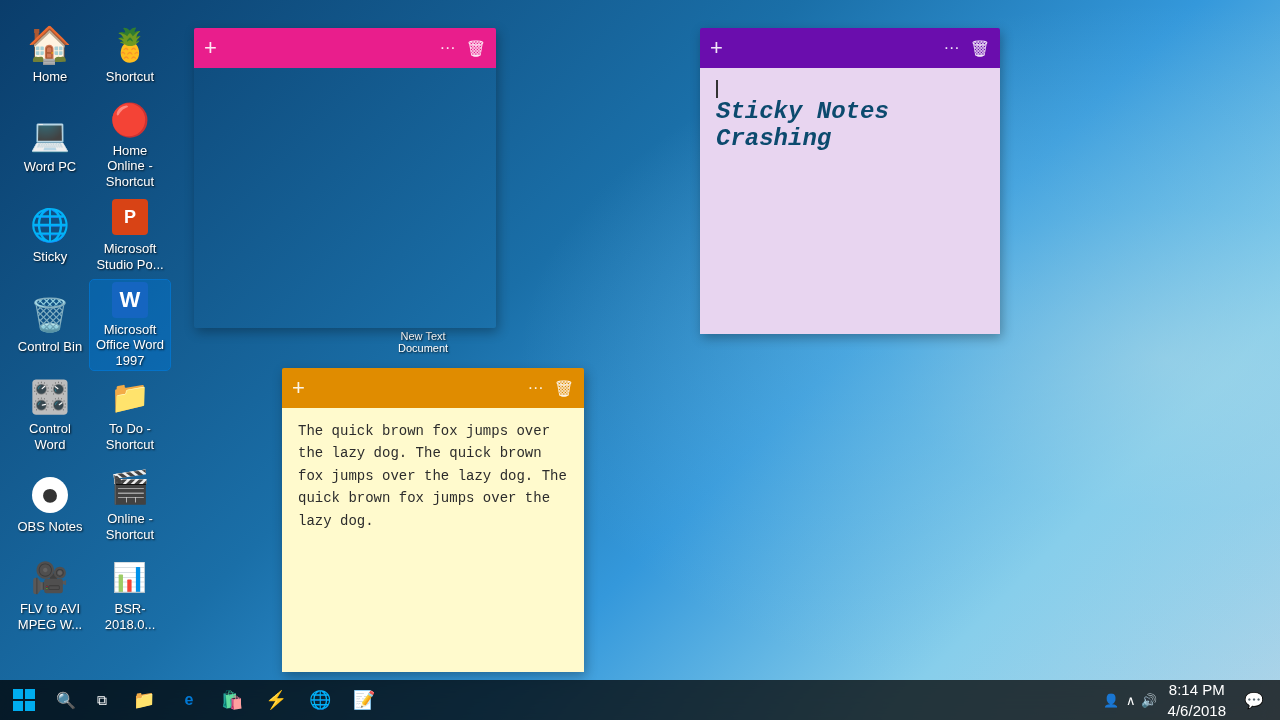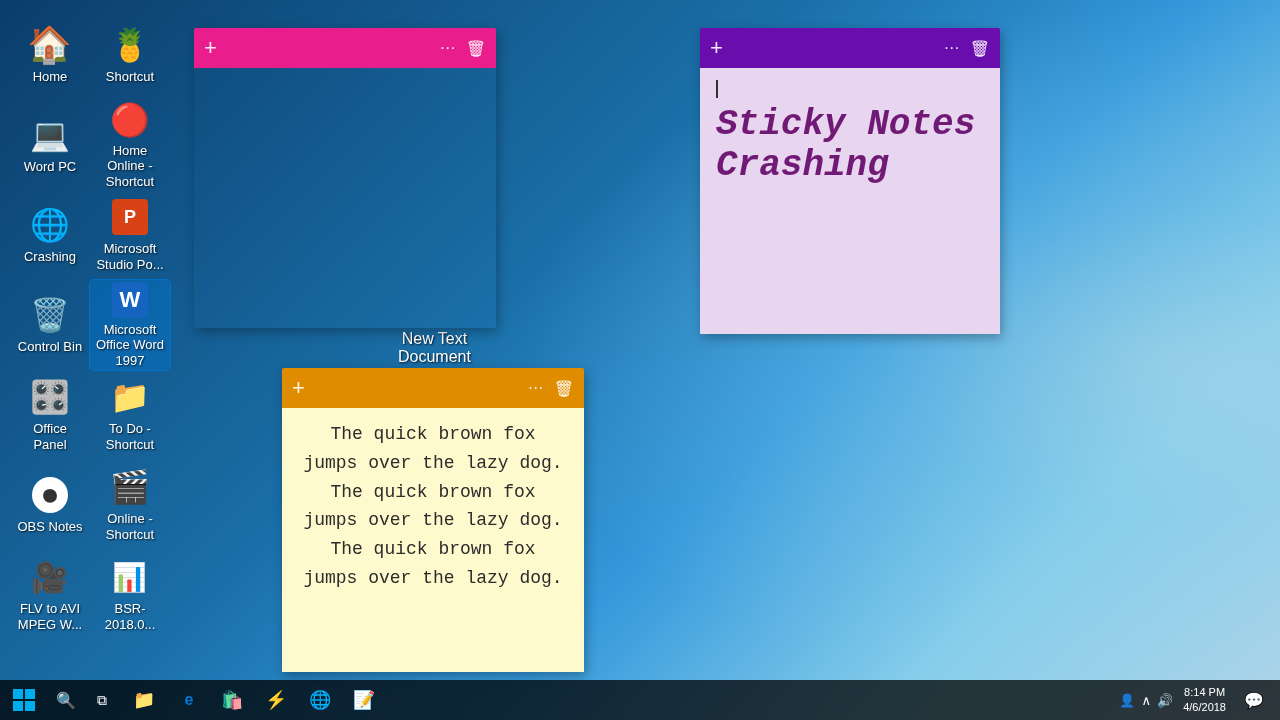--- a/index.html
+++ b/index.html
@@ -103,21 +103,21 @@
       margin-left: auto;
       display: flex;
       align-items: center;
       gap: 4px;
       padding-right: 8px;
       color: white;
     }
 
     .taskbar-time {
       text-align: center;
-      font-size: 11px;
+      font-size: 15px;
       line-height: 1.4;
       cursor: pointer;
       padding: 0 6px;
     }
 
     .taskbar-sys-icons {
       display: flex;
       align-items: center;
       gap: 6px;
       font-size: 13px;
@@ -272,34 +272,32 @@
     .note-yellow .sticky-body { background: #fffacd; }
 
     .pink-title {
       font-size: 28px;
       font-weight: bold;
       color: #1a1a1a;
       margin-top: 4px;
     }
 
     .purple-title {
-      font-size: 36px;
+      font-size: 24px;
       font-weight: bold;
-      color: #701a75;
+      color: #0c4a6e;
       font-family: 'Courier New', monospace;
       font-style: italic;
-      margin-top: 6px;
     }
 
     .yellow-body-text {
-      font-size: 18px;
+      font-size: 14px;
       color: #2c2c2c;
       line-height: 1.6;
       font-family: 'Courier New', monospace;
-      text-align: center;
     }
 
     .cursor-blink {
       display: inline-block;
       width: 2px;
       height: 18px;
       background: #333;
       vertical-align: text-bottom;
       animation: blink 1s step-end infinite;
     }
@@ -307,21 +305,21 @@
     @keyframes blink {
       50% { opacity: 0; }
     }
 
     
     .new-text-doc {
       position: absolute;
       left: 398px;
       top: 330px;
       color: white;
-      font-size: 16px;
+      font-size: 11px;
       text-align: center;
       text-shadow: 1px 1px 2px rgba(0,0,0,0.8);
     }
 
     
     .win-logo {
       display: grid;
       grid-template-columns: 1fr 1fr;
       gap: 2px;
       width: 22px;
@@ -371,21 +369,21 @@
       <div class="icon-img" style="position:relative;">
         <span style="font-size:32px;">🔴</span>
       </div>
       <div class="icon-label">Home Online - Shortcut</div>
     </div>
 
     <div class="desktop-icon">
       <div class="icon-img">
           <span class="icon-network">🌐</span>
         </div>
-      <div class="icon-label">Crashing</div>
+      <div class="icon-label">Sticky</div>
     </div>
     <div class="desktop-icon">
       <div class="icon-img">
         <div class="icon-ppt">P</div>
       </div>
       <div class="icon-label">Microsoft Studio Po...</div>
     </div>
 
     <div class="desktop-icon">
       <div class="icon-img">
@@ -397,21 +395,21 @@
       <div class="icon-img">
         <div class="icon-word">W</div>
       </div>
       <div class="icon-label">Microsoft Office Word 1997</div>
     </div>
 
     <div class="desktop-icon">
       <div class="icon-img">
           <span class="icon-control">🎛️</span>
         </div>
-      <div class="icon-label">Office Panel</div>
+      <div class="icon-label">Control Word</div>
     </div>
     <div class="desktop-icon">
       <div class="icon-img">
           <span class="icon-folder">📁</span>
         </div>
       <div class="icon-label">To Do - Shortcut</div>
     </div>
 
     <div class="desktop-icon">
       <div class="icon-img">

